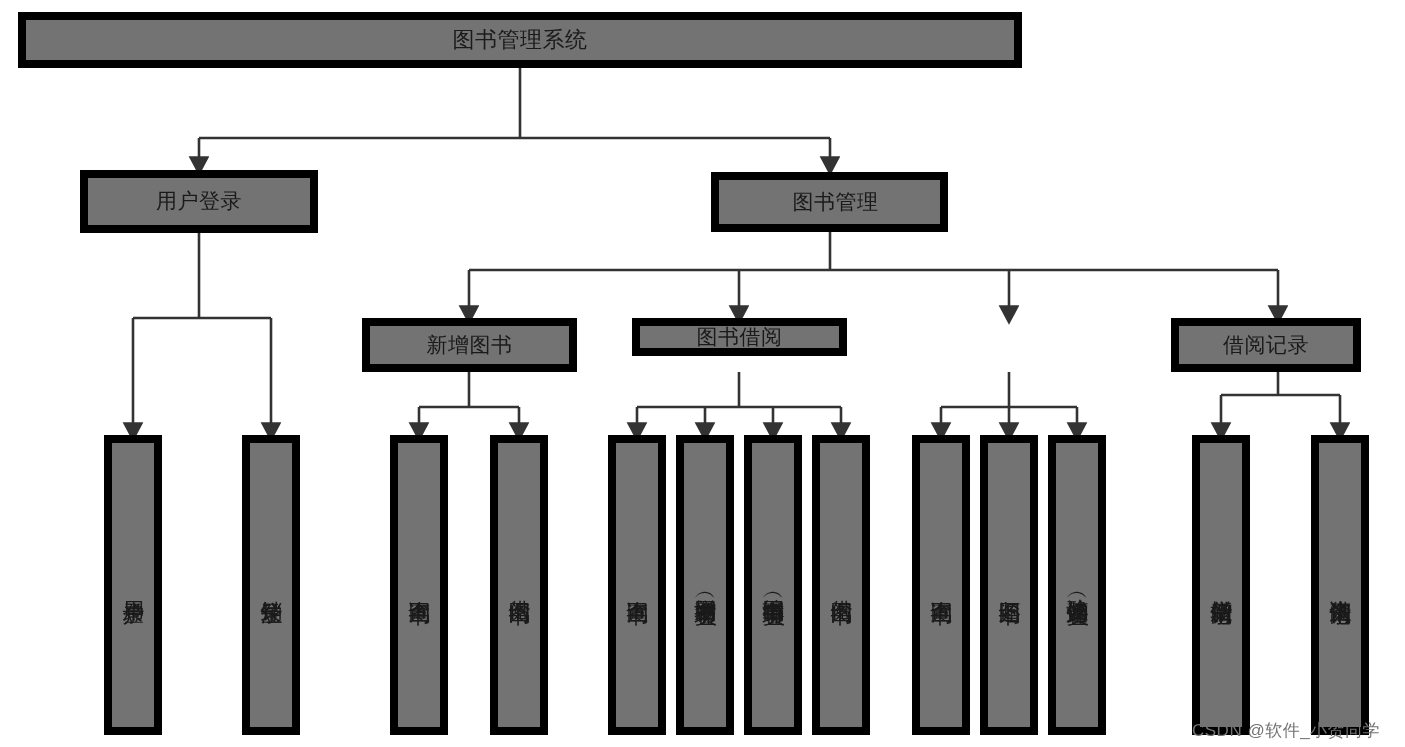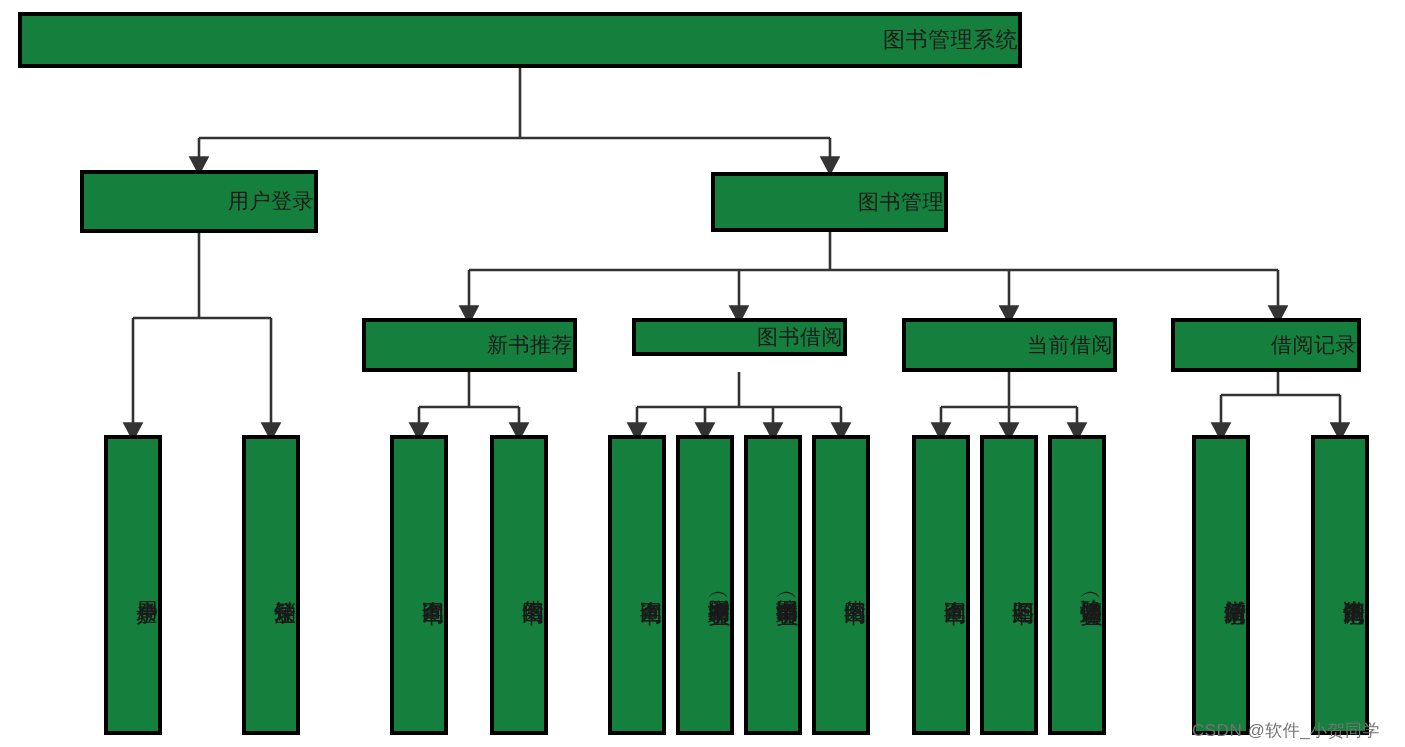--- a/index.html
+++ b/index.html
@@ -22,25 +22,25 @@
     position: absolute;
     left: 0;
     top: 0;
     width: 1405px;
     height: 747px;
     pointer-events: none;
   }
   .node {
     position: absolute;
     box-sizing: border-box;
-    background: #15803d;
-    border: 4px solid #000000;
+    background: #737373;
+    border: 8px solid #000000;
     display: flex;
     align-items: center;
-    justify-content: flex-end;
+    justify-content: center;
     z-index: 2;
   }
   .node .label {
     font-size: 21px;
     line-height: 1.15;
     color: #1a1a1a;
     white-space: nowrap;
     letter-spacing: 0.5px;
   }
   .node.leaf .label {
@@ -122,27 +122,24 @@
   </div>
 
   <div class="node" style="left:80px; top:170px; width:238px; height:63px;">
     <span class="label">用户登录</span>
   </div>
   <div class="node" style="left:711px; top:172px; width:237px; height:60px;padding-left:12px;">
     <span class="label">图书管理</span>
   </div>
 
   <div class="node" style="left:362px; top:318px; width:215px; height:54px;">
-    <span class="label">新书推荐</span>
+    <span class="label">新增图书</span>
   </div>
   <div class="node" style="left:632px; top:318px; width:215px; height:38px;">
     <span class="label">图书借阅</span>
-  </div>
-  <div class="node" style="left:902px; top:318px; width:215px; height:54px;">
-    <span class="label">当前借阅</span>
   </div>
   <div class="node" style="left:1171px; top:318px; width:190px; height:54px;">
     <span class="label">借阅记录</span>
   </div>
 
   <div class="node leaf" style="left:104px; top:435px; width:58px; height:300px;">
     <span class="label">用户登录</span>
   </div>
   <div class="node leaf" style="left:242px; top:435px; width:58px; height:300px;">
     <span class="label">注销登录</span>

